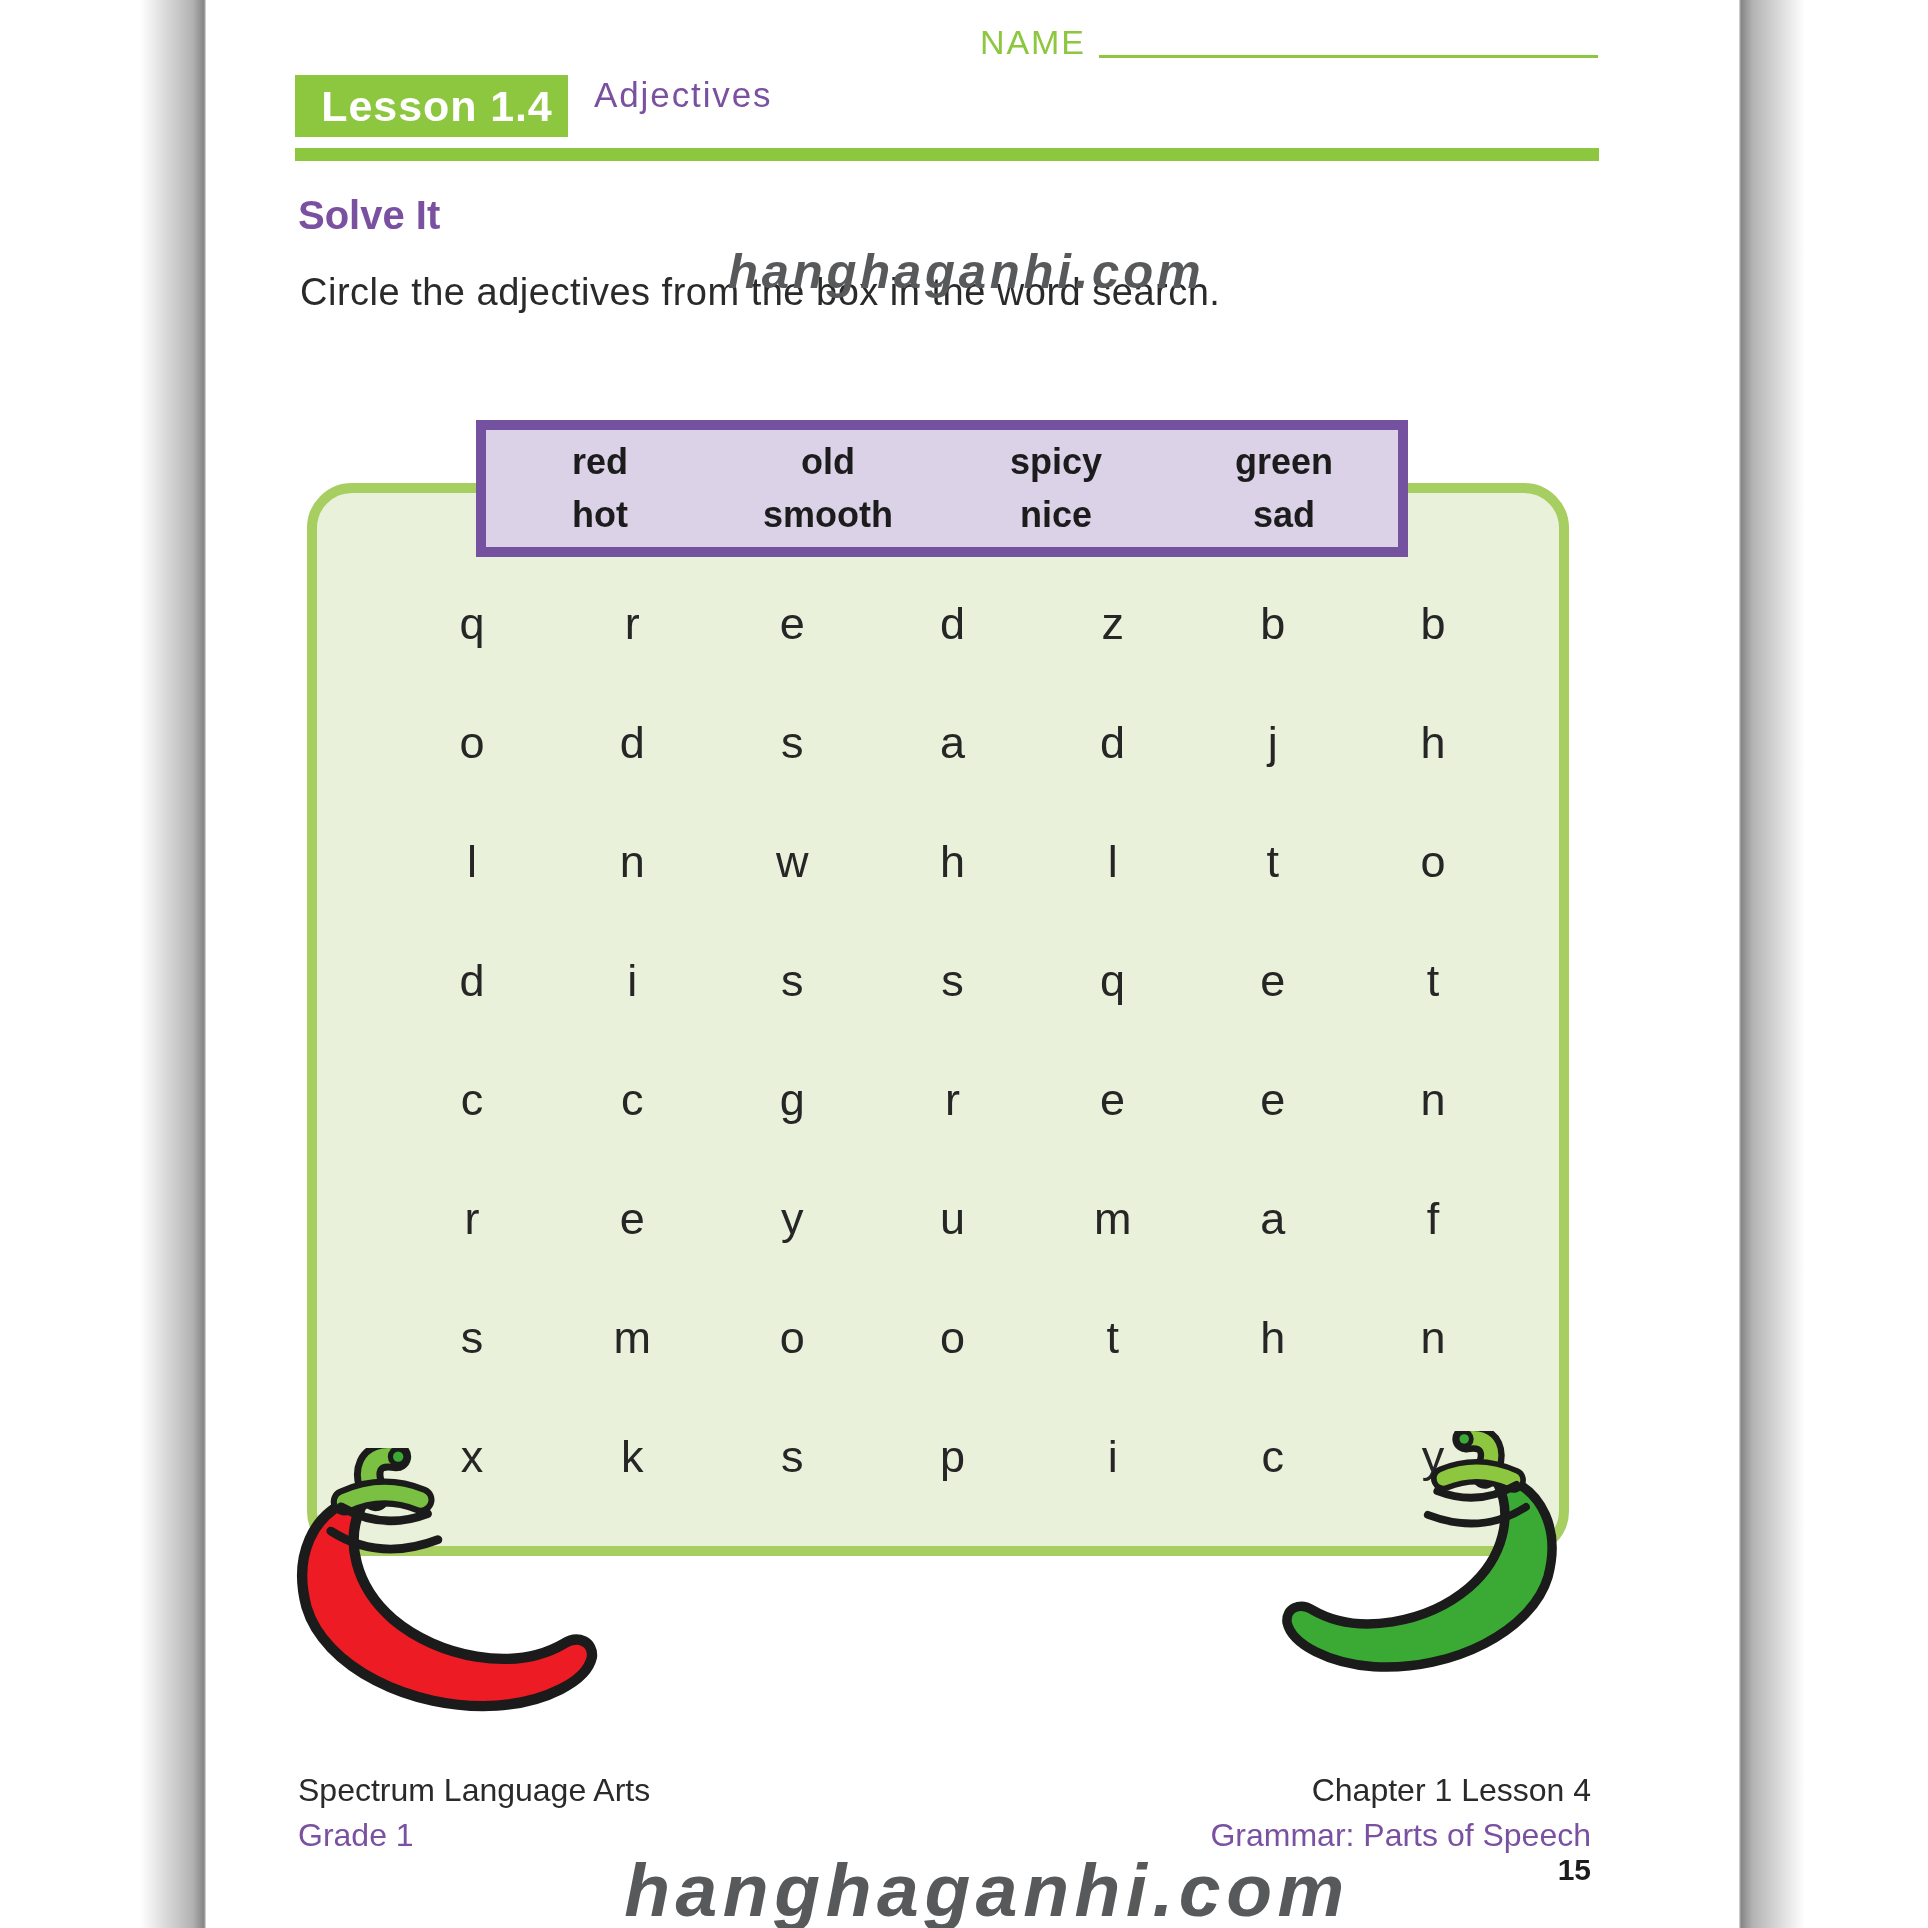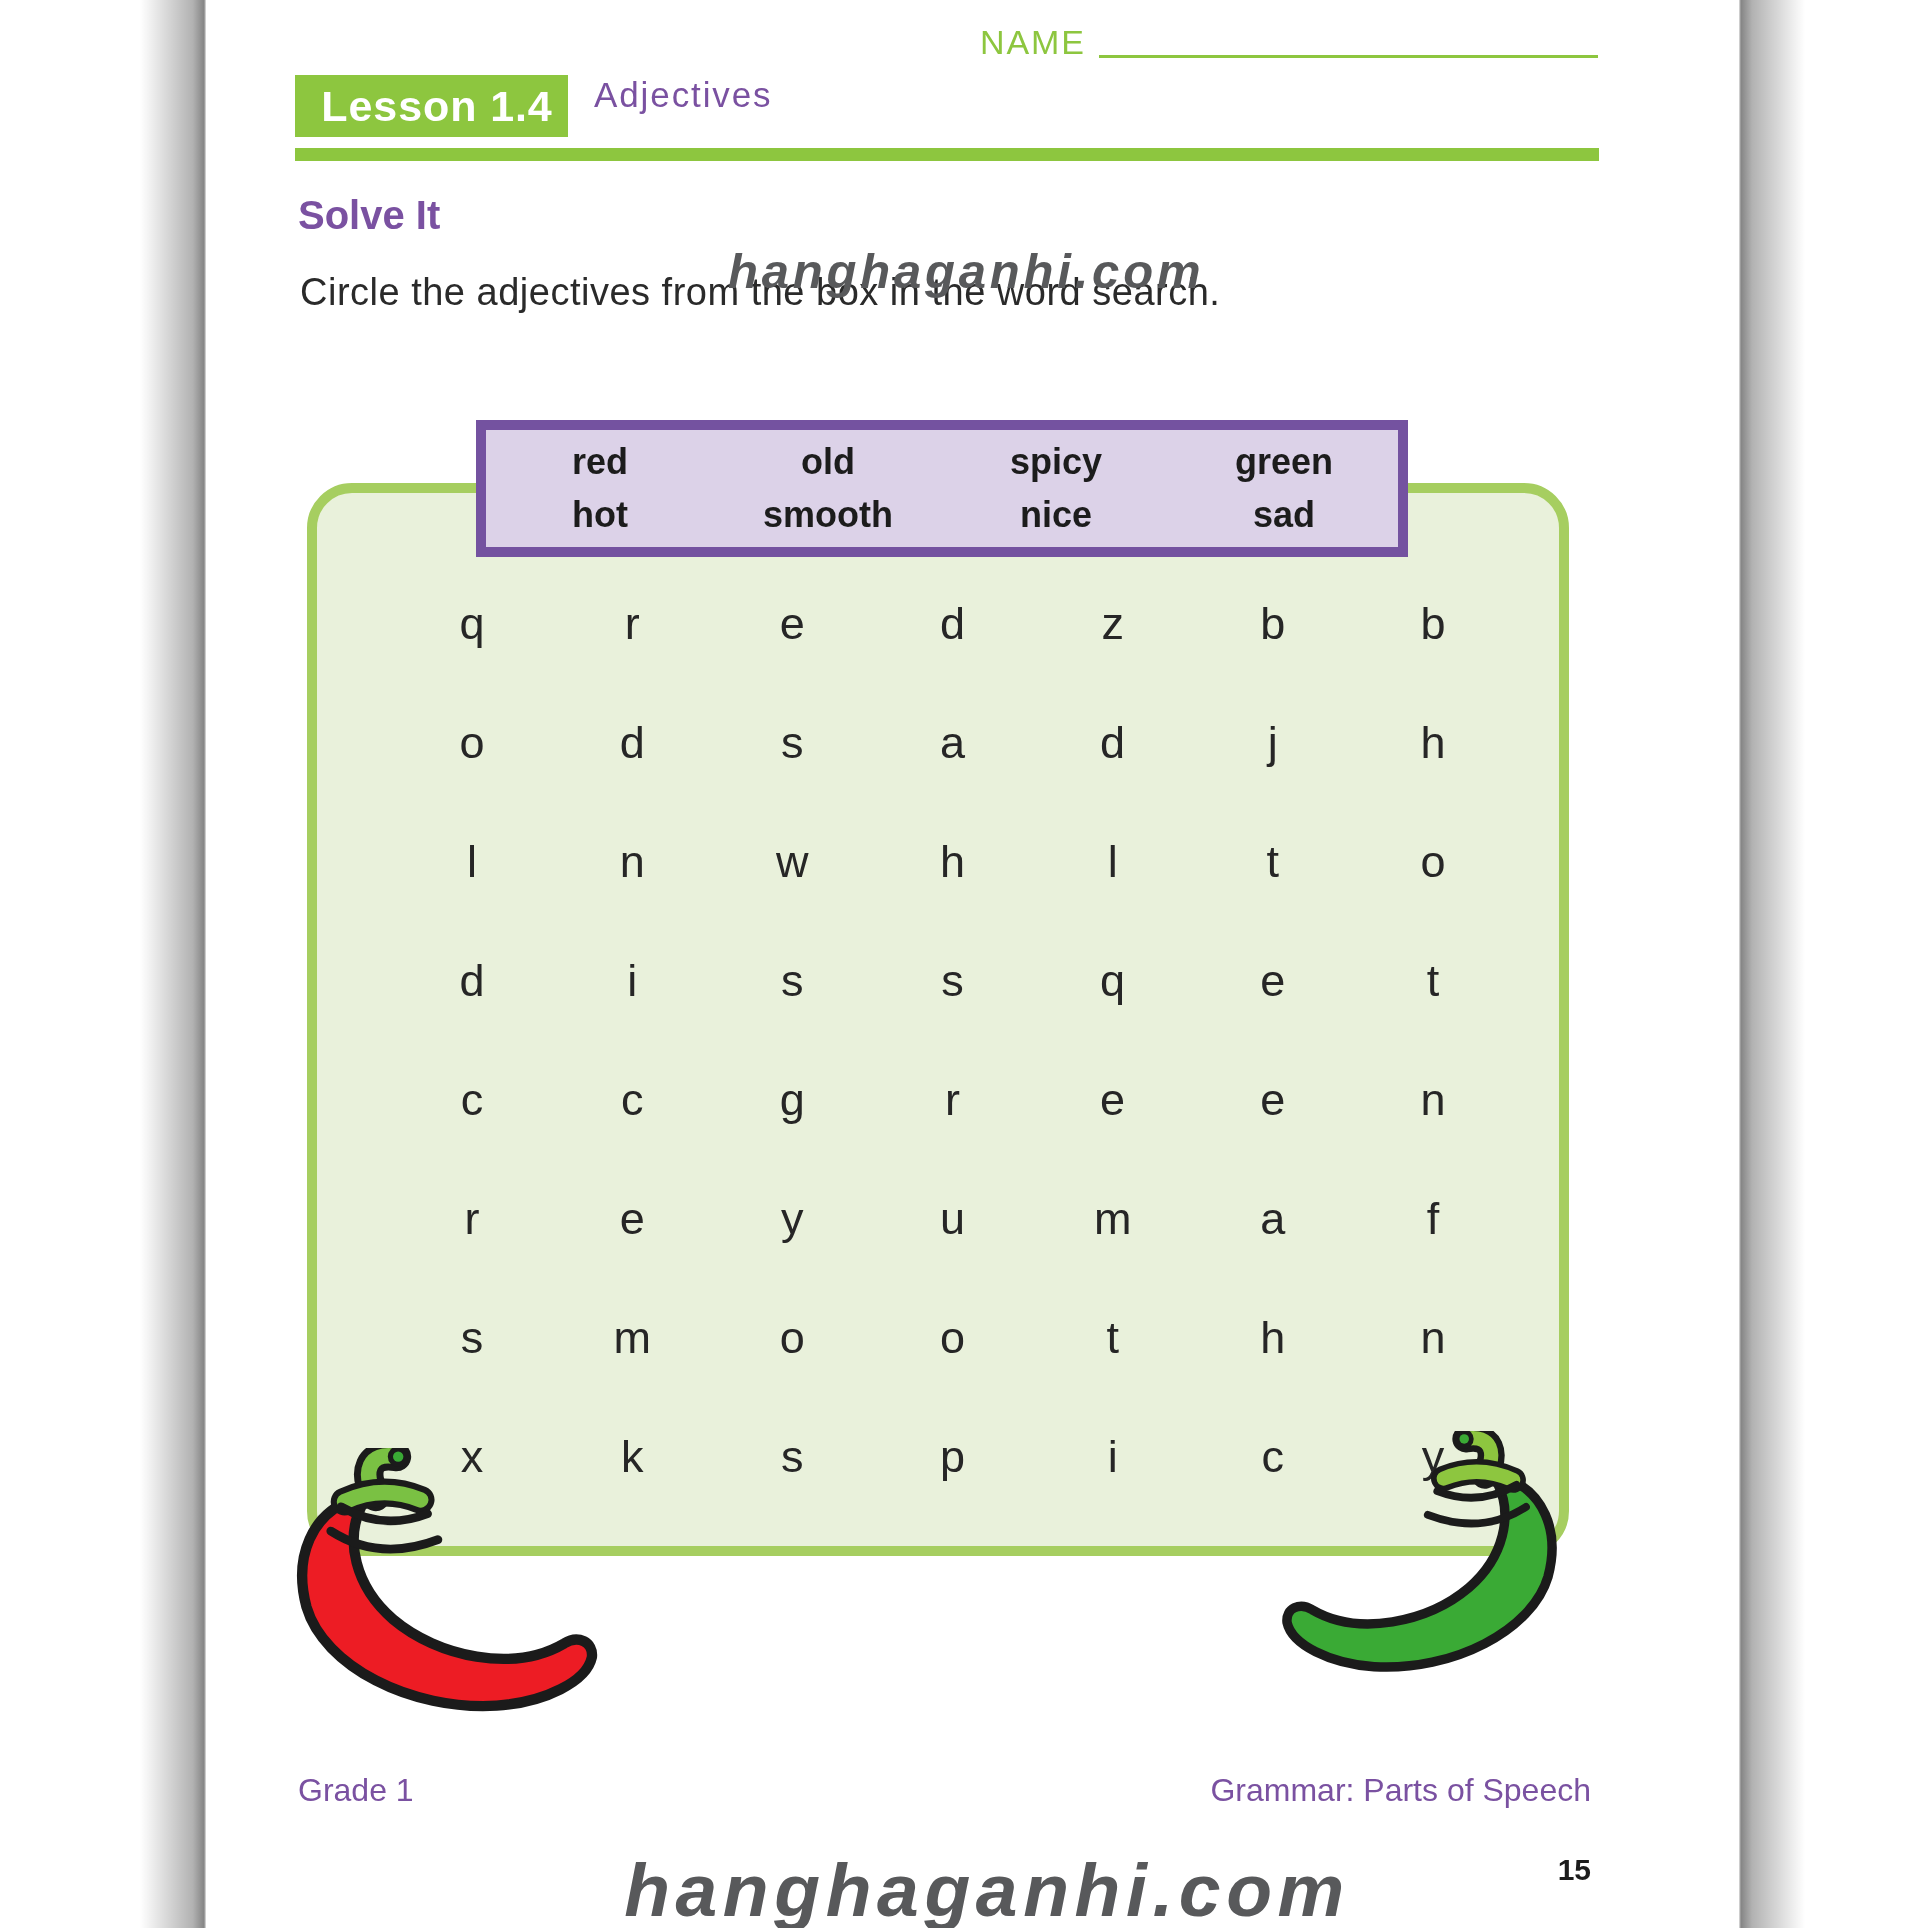--- a/index.html
+++ b/index.html
@@ -182,21 +182,23 @@
     <path class="pepper-stem" d="M76 28 C 68 14 72 2 88 5" fill="none" stroke="#8dc63f" stroke-width="9" stroke-linecap="round"></path>
     <circle cx="89" cy="5" r="6" fill="#1b1b1b"></circle>
     <circle cx="89" cy="5" r="3" fill="#3aaa35"></circle>
     <path d="M58 31 Q 80 21 102 30" fill="none" stroke="#1b1b1b" stroke-width="16" stroke-linecap="round"></path>
     <path class="pepper-stem" d="M58 31 Q 80 21 102 30" fill="none" stroke="#8dc63f" stroke-width="9" stroke-linecap="round"></path>
     <path d="M56 34 Q 80 48 106 38" fill="none" stroke="#1b1b1b" stroke-width="5" stroke-linecap="round"></path>
     <path d="M50 48 Q 78 66 112 53" fill="none" stroke="#1b1b1b" stroke-width="5" stroke-linecap="round"></path>
   </svg>
 
   <div class="footer-left">
+    <div class="l1">Spectrum Language Arts</div>
     <div class="l2">Grade 1</div>
   </div>
   <div class="footer-right">
+    <div class="l1">Chapter 1 Lesson 4</div>
     <div class="l2">Grammar: Parts of Speech</div>
   </div>
   <div class="page-number">15</div>
 
 </div>
 
 
 </body></html>

